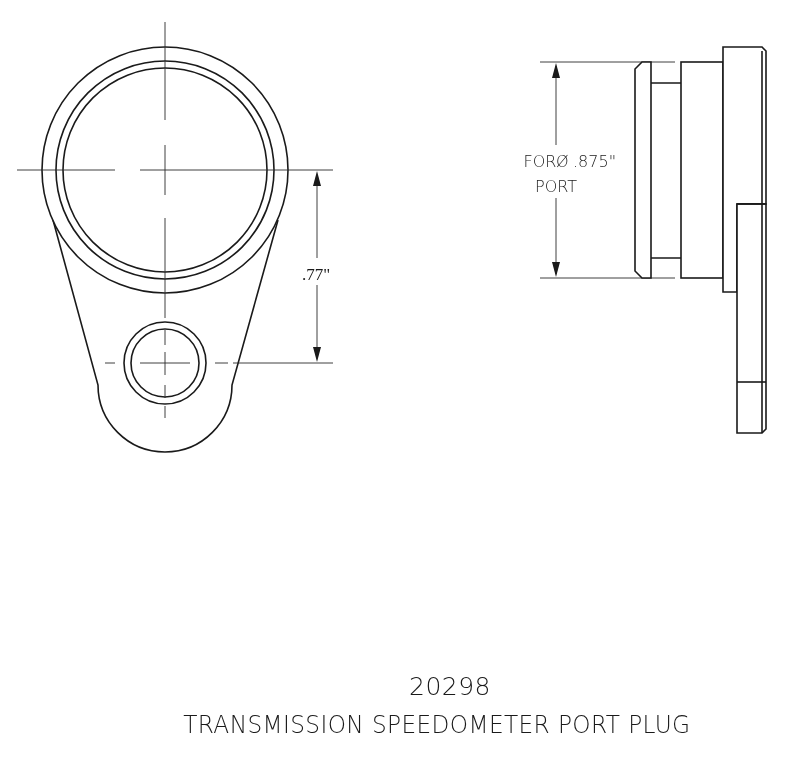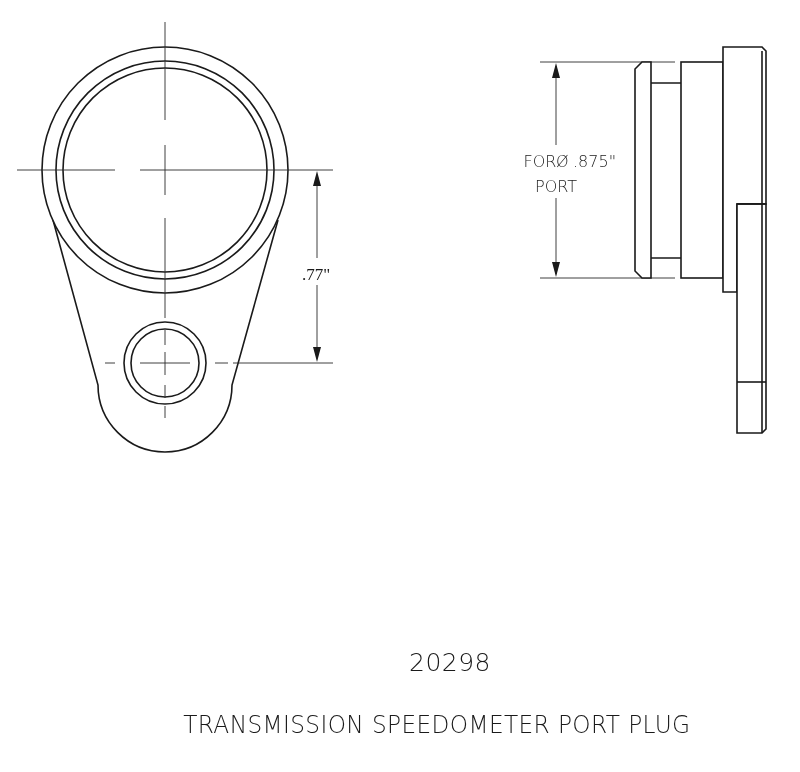--- a/index.html
+++ b/index.html
@@ -38,21 +38,21 @@
     .title-block {
       position: absolute;
       left: 0;
       width: 800px;
       text-align: center;
       color: #1a1a1a;
       font-family: "DejaVu Sans", sans-serif;
       font-weight: 300;
     }
     #part-number {
-      top: 648px;
+      top: 672px;
       font-size: 25px;
       letter-spacing: 0.5px;
       padding-left: 100px;
       box-sizing: border-box;
     }
     #part-name {
       top: 710px;
       font-size: 25px;
       letter-spacing: 0.4px;
       padding-left: 72px;

